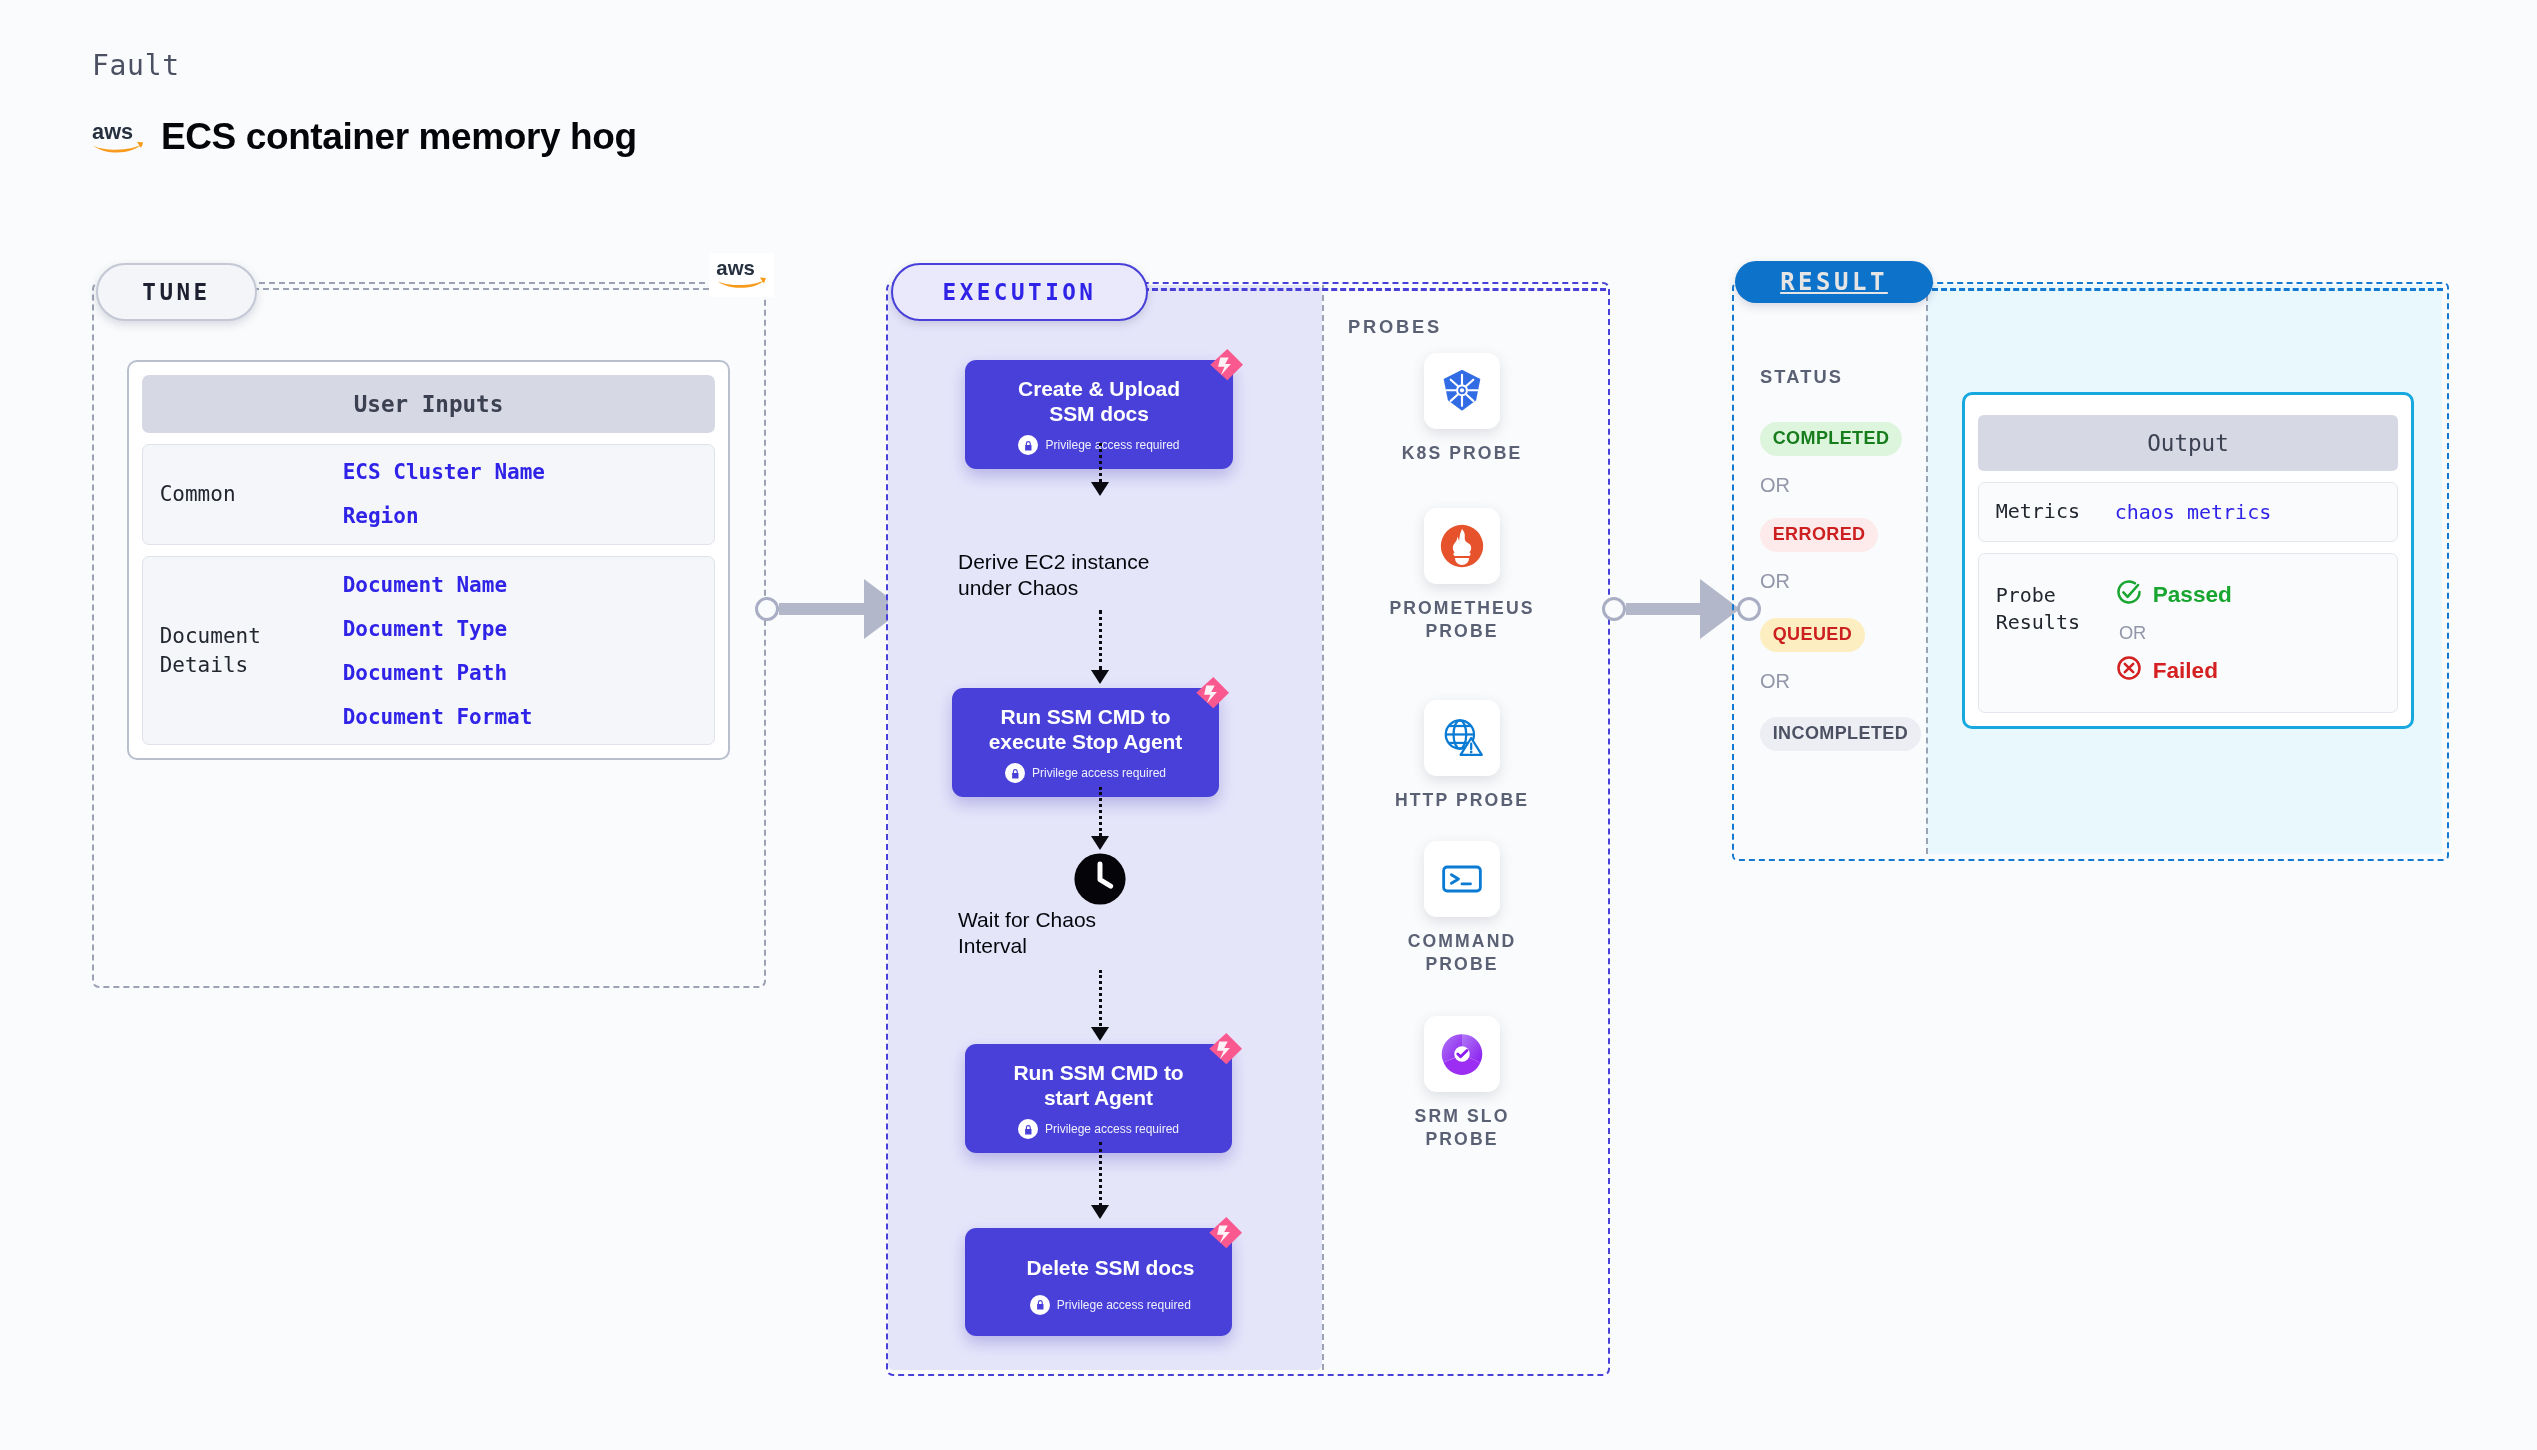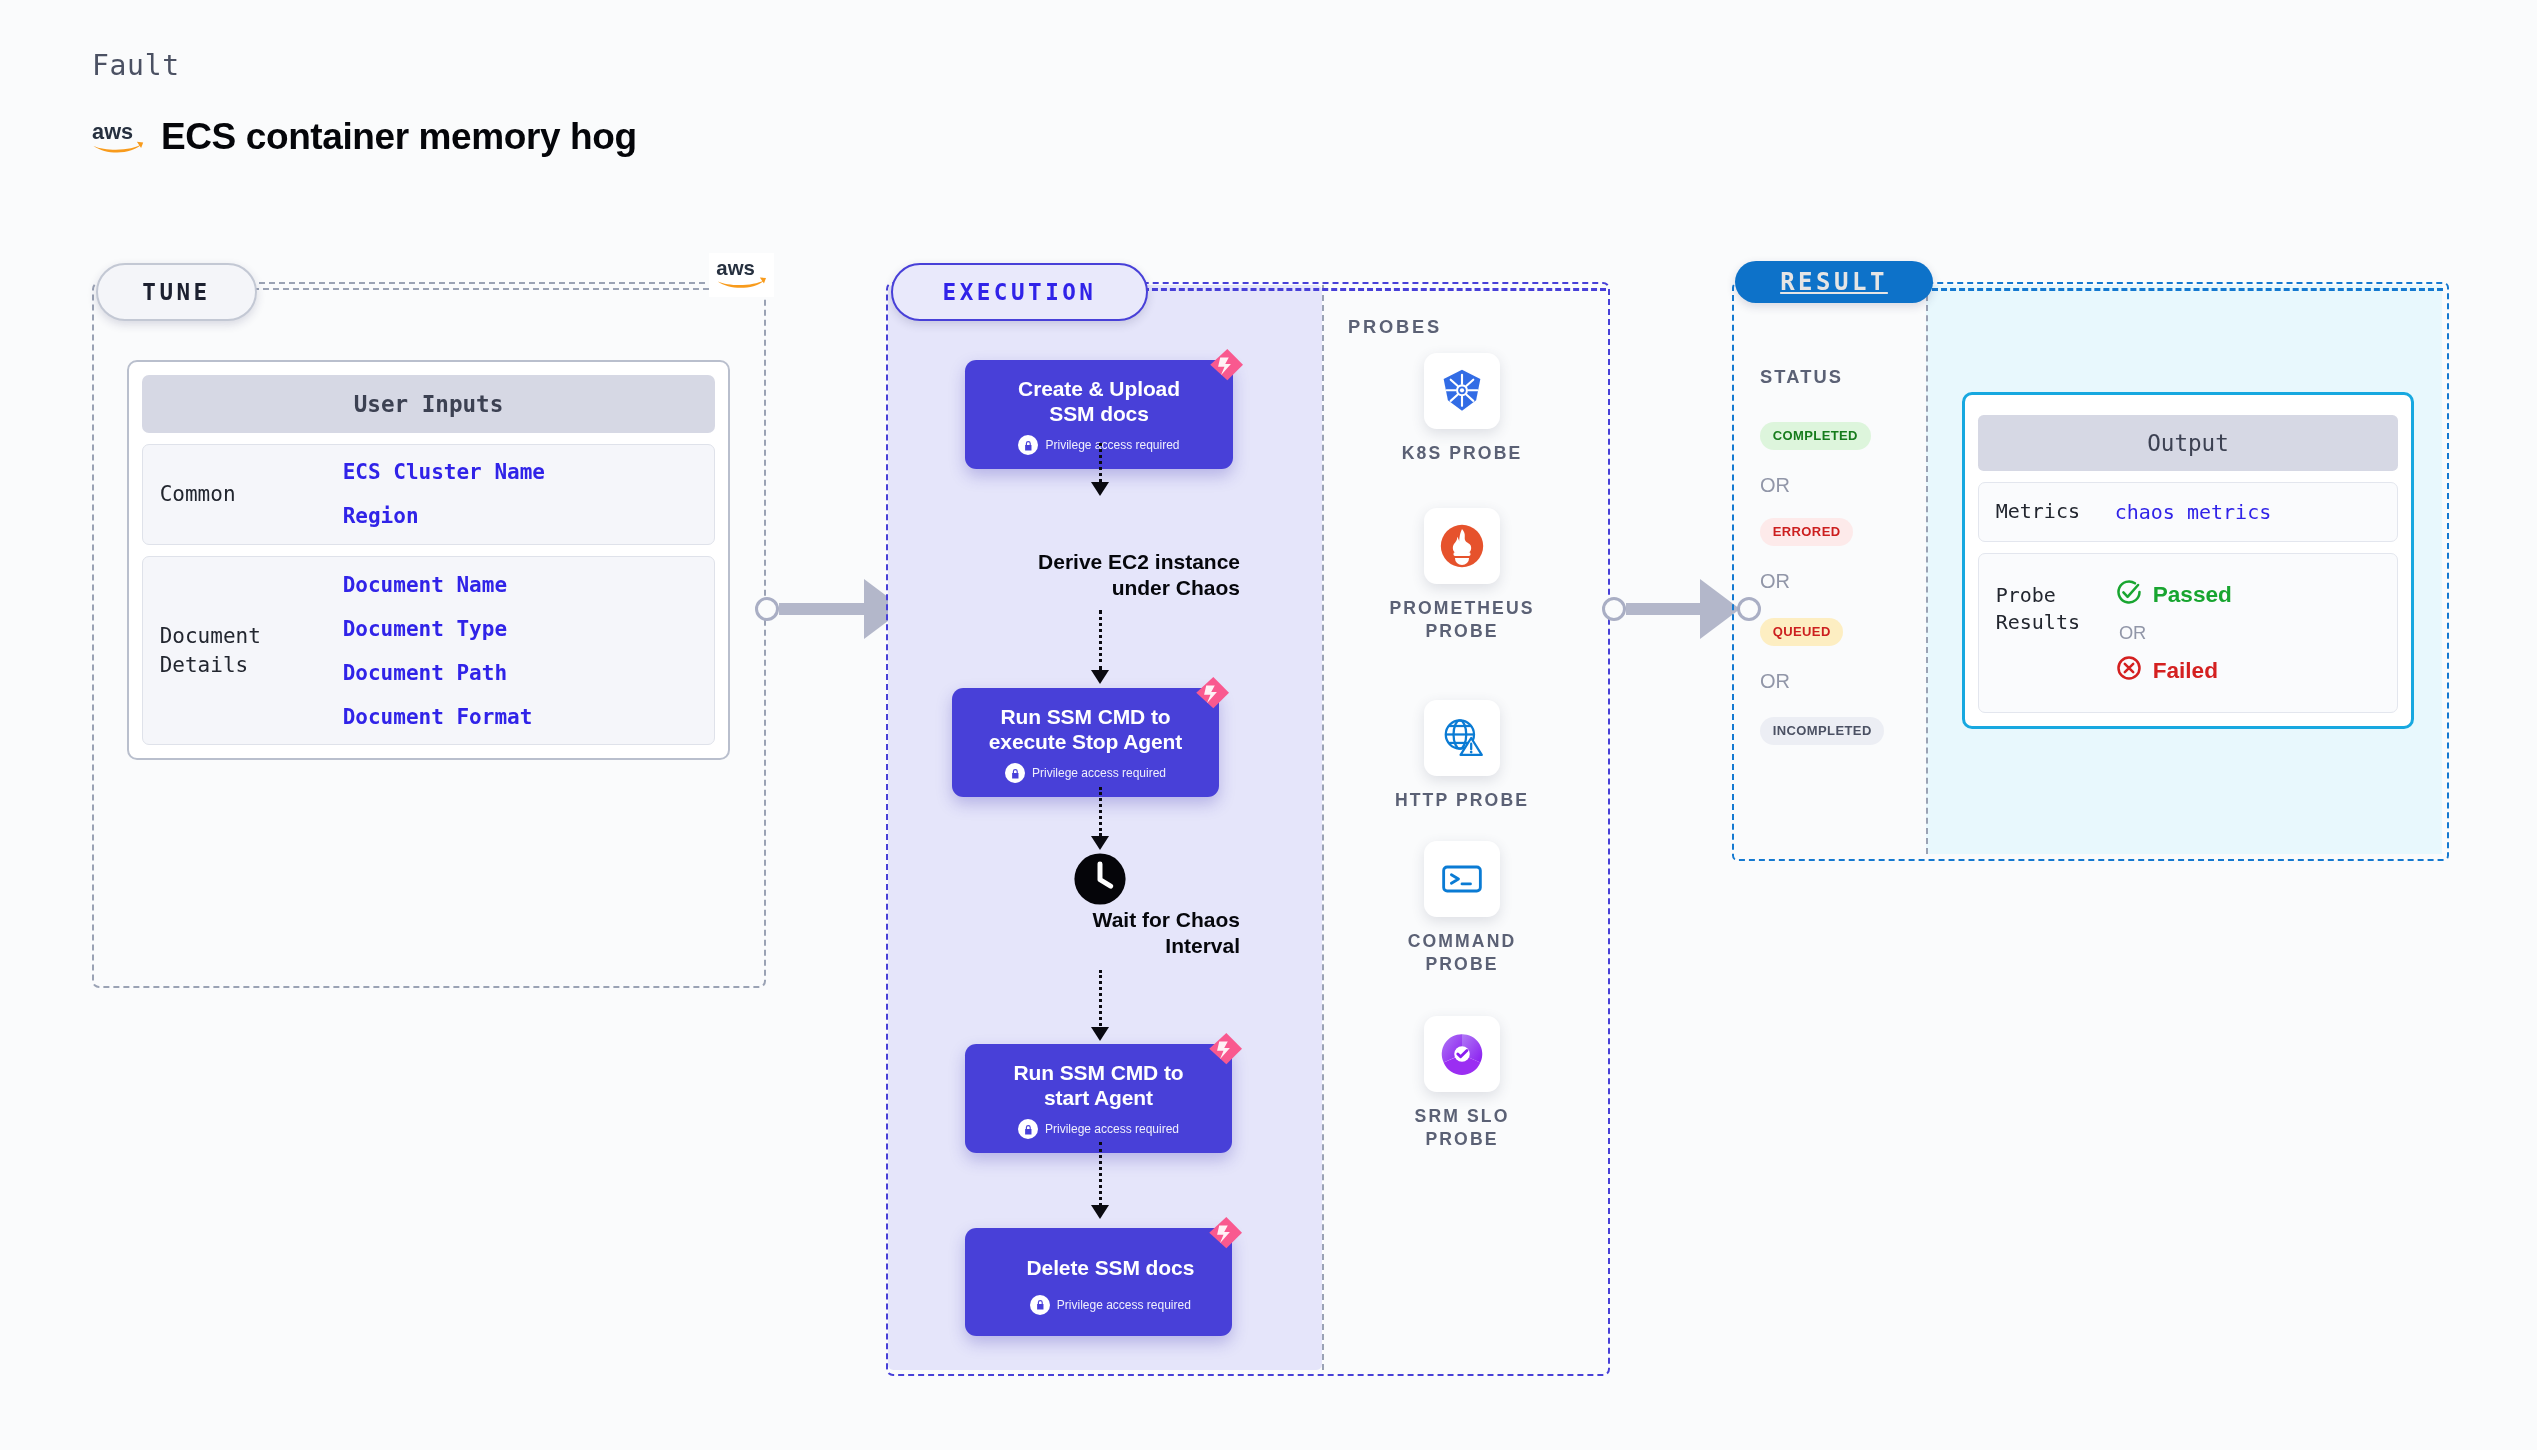--- a/index.html
+++ b/index.html
@@ -133,22 +133,22 @@
     font-size:12px;color:#efeffc;
   }
   .lock{
     width:20px;height:20px;border-radius:50%;background:#ffffff;
     display:flex;align-items:center;justify-content:center;flex:0 0 20px;
   }
   .ribbon{
     position:absolute;right:-10px;top:-11.3px;width:37px;height:37px;
   }
   .plain-step{
-    text-align:right;color:#06070c;
-    font-size:21px;font-weight:bold;line-height:1.22;
+    text-align:left;color:#06070c;
+    font-size:21px;font-weight:normal;line-height:1.22;
   }
   .dashline{
     width:0;border-left:3.5px dotted #0a0a10;
   }
   .dasharrow{
     width:0;height:0;
     border-left:9.2px solid transparent;border-right:9.2px solid transparent;
     border-top:14px solid #0a0a10;
   }
 
@@ -194,21 +194,21 @@
     border-top:3.5px dashed #1479d0;
   }
   #status-label{
     left:1760px;top:366px;
     font-size:18.3px;font-weight:bold;letter-spacing:2.1px;color:#5b6175;
   }
   .status-badge{
     position:absolute;left:1760px;
     display:inline-flex;align-items:center;
     padding:6.4px 12.7px;border-radius:17px;
-    font-size:13px;font-weight:bold;letter-spacing:0.4px;
+    font-size:18px;font-weight:bold;letter-spacing:0.4px;
   }
   .or-text{
     position:absolute;left:1760px;
     font-size:20px;color:#9196a8;
   }
 
   #output-card{
     left:1962px;top:392px;width:452px;
     background:#ffffff;border:3.5px solid #17a8e0;border-radius:10px;
     padding:12.7px;box-sizing:border-box;

